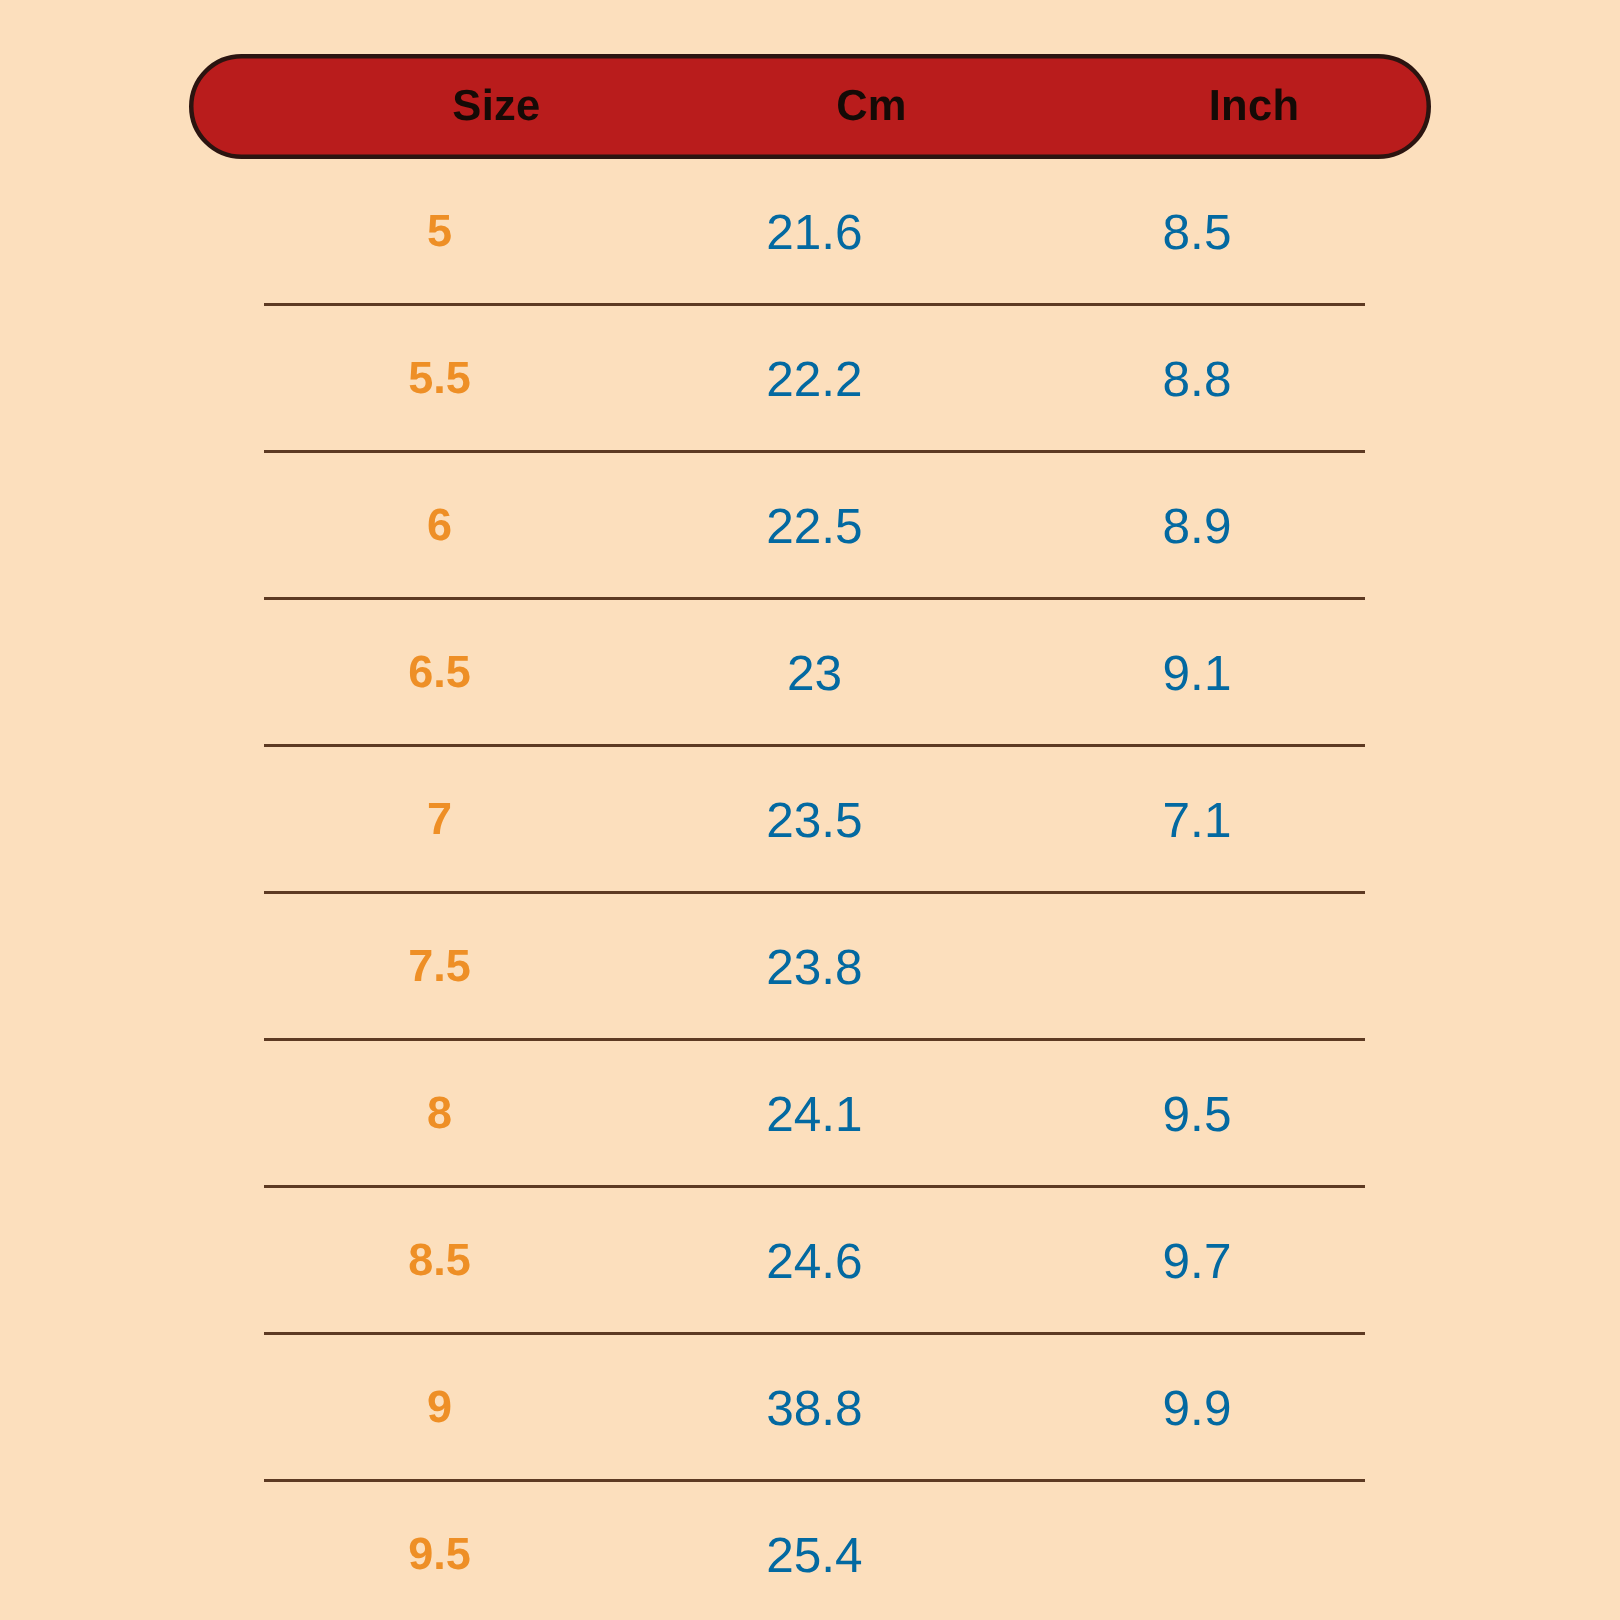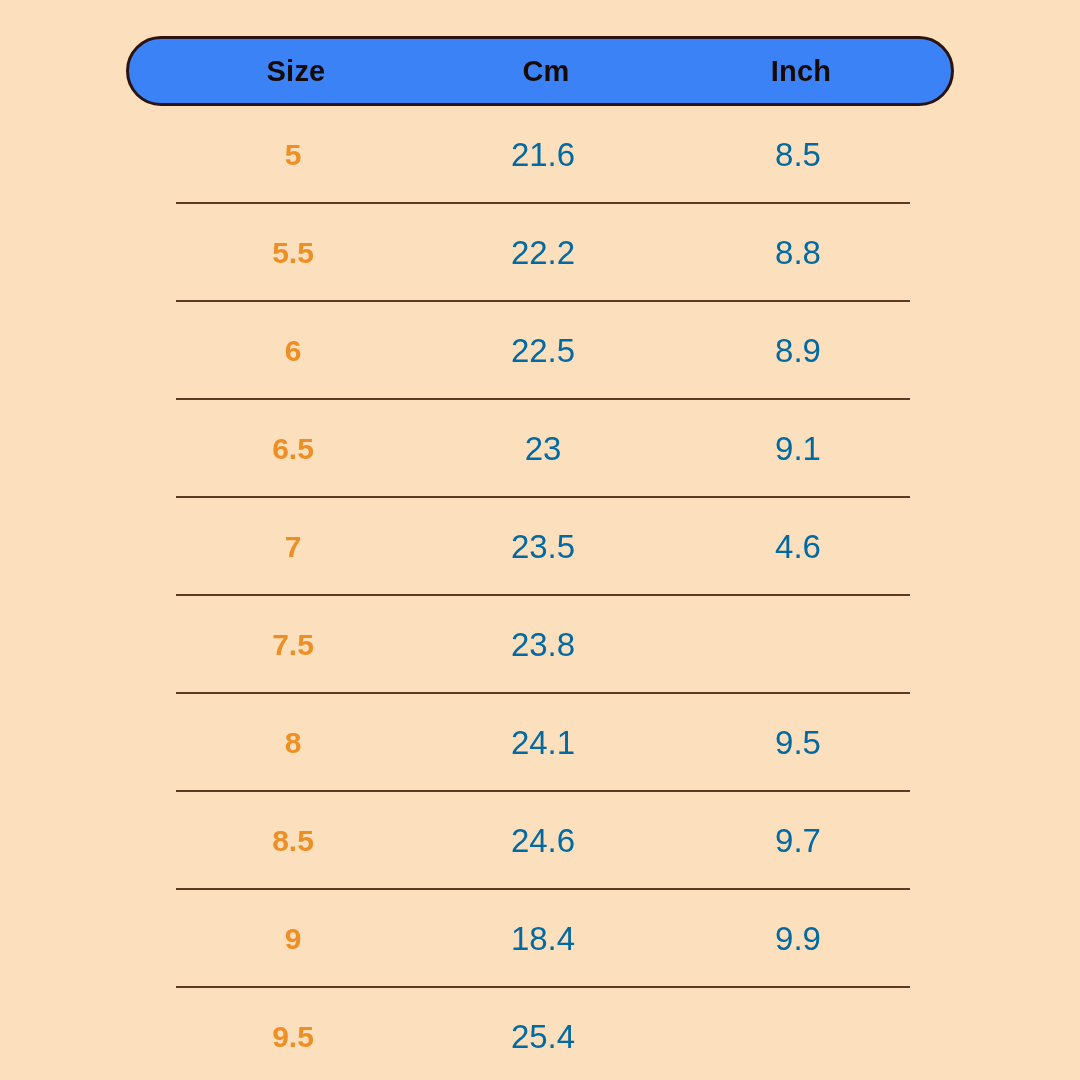--- a/index.html
+++ b/index.html
@@ -23,25 +23,26 @@
   }
 
   
   .table-header {
     position: absolute;
     left: 126px;
     top: 36px;
     width: 828px;
     height: 70px;
     box-sizing: border-box;
-    background: #3b82f6;
+    background: #b91c1c;
     border: 3px solid #2b1410;
     border-radius: 40px;
     display: flex;
     align-items: center;
+    justify-content: flex-end;
   }
   .table-header .hcell {
     font-size: 29px;
     font-weight: bold;
     color: #150a06;
     text-align: center;
     letter-spacing: 0.2px;
   }
 
   
@@ -126,21 +127,21 @@
     <div class="row">
       <div class="cell cell-size col-size">6.5</div>
       <div class="cell cell-cm col-cm">23</div>
       <div class="cell cell-inch col-inch">9.1</div>
       <div class="divider"></div>
     </div>
 
     <div class="row">
       <div class="cell cell-size col-size">7</div>
       <div class="cell cell-cm col-cm">23.5</div>
-      <div class="cell cell-inch col-inch">4.6</div>
+      <div class="cell cell-inch col-inch">7.1</div>
       <div class="divider"></div>
     </div>
 
     <div class="row">
       <div class="cell cell-size col-size">7.5</div>
       <div class="cell cell-cm col-cm">23.8</div>
       <div class="divider"></div>
     </div>
 
     <div class="row">
@@ -152,21 +153,21 @@
 
     <div class="row">
       <div class="cell cell-size col-size">8.5</div>
       <div class="cell cell-cm col-cm">24.6</div>
       <div class="cell cell-inch col-inch">9.7</div>
       <div class="divider"></div>
     </div>
 
     <div class="row">
       <div class="cell cell-size col-size">9</div>
-      <div class="cell cell-cm col-cm">18.4</div>
+      <div class="cell cell-cm col-cm">38.8</div>
       <div class="cell cell-inch col-inch">9.9</div>
       <div class="divider"></div>
     </div>
 
     <div class="row">
       <div class="cell cell-size col-size">9.5</div>
       <div class="cell cell-cm col-cm">25.4</div>
 
     </div>
 

